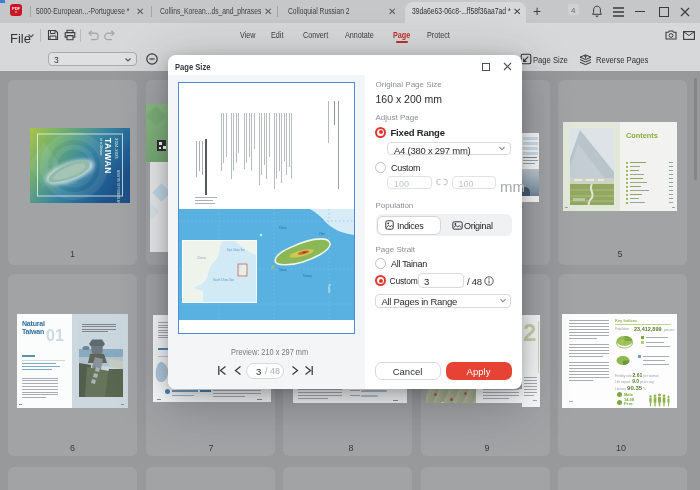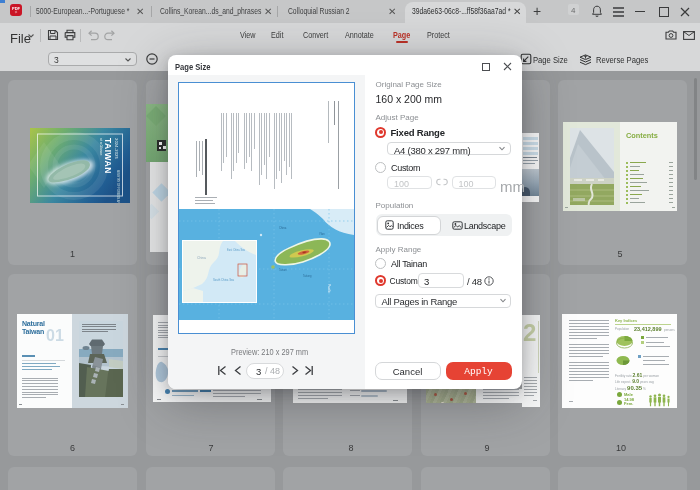--- a/index.html
+++ b/index.html
@@ -567,23 +567,23 @@
     <rect x="0.8" y="0.8" width="7.4" height="8.4" rx="1.5" fill="none" stroke="#33363a" stroke-width="1"></rect>
     <circle cx="3.2" cy="3.4" r="0.9" fill="#2b2d30"></circle>
     <path d="M1.5 7.5 L3.6 5.4 L5 6.8 L6.4 5.6 L7.6 6.8" fill="none" stroke="#2b2d30" stroke-width="0.9"></path>
   </svg>
   <div class="abs" style="left:397px;top:220.5px;font-size:9px;letter-spacing:-0.3px;color:#222427;">Indices</div>
   <svg class="abs" style="left:452px;top:220.5px;" width="11" height="9" viewBox="0 0 11 9">
     <rect x="0.8" y="0.8" width="9.4" height="7.4" rx="1.5" fill="none" stroke="#33363a" stroke-width="1"></rect>
     <circle cx="3.4" cy="3" r="0.9" fill="#2b2d30"></circle>
     <path d="M1.6 6.6 L4 4.4 L5.6 6 L7.2 4.6 L9.4 6.6" fill="none" stroke="#2b2d30" stroke-width="0.9"></path>
   </svg>
-  <div class="abs" style="left:464px;top:220.5px;font-size:9px;letter-spacing:-0.3px;color:#222427;">Landscape</div>
-
-  <div class="abs" style="left:375.5px;top:244.5px;font-size:8px;color:#8c8f93;">Apply Range</div>
+  <div class="abs" style="left:464px;top:220.5px;font-size:9px;letter-spacing:-0.3px;color:#222427;">Original</div>
+
+  <div class="abs" style="left:375.5px;top:244.5px;font-size:8px;color:#8c8f93;">Page Strait</div>
   <div class="abs" style="left:375px;top:258px;width:11px;height:11px;border-radius:50%;background:#fff;border:1px solid #bdbfc1;box-sizing:border-box;"></div>
   <div class="abs" style="left:391px;top:259px;font-size:9px;letter-spacing:-0.3px;color:#222427;">All Tainan</div>
   <div class="abs" style="left:375px;top:275px;width:11px;height:11px;border-radius:50%;background:#df382d;">
       <div class="abs" style="left:2px;top:2px;width:7px;height:7px;border-radius:50%;background:#fff;"></div>
       <div class="abs" style="left:3.5px;top:3.5px;width:4px;height:4px;border-radius:50%;background:#df382d;"></div>
     </div>
   <div class="abs" style="left:389.5px;top:276px;font-size:8.5px;letter-spacing:-0.2px;color:#222427;">Custom</div>
   <div class="abs" style="left:417.5px;top:273px;width:46px;height:15px;background:#fff;border:1px solid #d8dadc;border-radius:4px;box-sizing:border-box;"></div>
   <div class="abs" style="left:424px;top:276px;font-size:9.5px;color:#222427;">3</div>
   <div class="abs" style="left:467px;top:275.5px;font-size:9.5px;letter-spacing:-0.3px;color:#2a2c2f;">/ 48</div>
@@ -595,15 +595,15 @@
 
   <div class="abs" style="left:374.5px;top:293.5px;width:136px;height:14px;background:#fff;border:1px solid #d6d8da;border-radius:4px;box-sizing:border-box;"></div>
   <div class="abs" style="left:381.5px;top:296px;font-size:9.5px;letter-spacing:-0.3px;color:#2b2d30;">All Pages in Range</div>
   <svg class="abs" style="left:499px;top:298px;" width="8" height="6" viewBox="0 0 8 6">
     <path d="M1.5 1.2 L4 3.8 L6.5 1.2" fill="none" stroke="#85878a" stroke-width="1.1"></path>
   </svg>
 
   <div class="abs" style="left:375px;top:362px;width:65.5px;height:18px;background:#fff;border:1px solid #d5d7d9;border-radius:7px;box-sizing:border-box;"></div>
   <div class="abs" style="left:407.5px;top:366px;transform:translateX(-50%);font-size:9.5px;color:#2b2d30;">Cancel</div>
   <div class="abs" style="left:446px;top:362px;width:65.5px;height:18px;background:#e64334;border-radius:7px;"></div>
-  <div class="abs" style="left:478.5px;top:366px;transform:translateX(-50%);font-size:9.5px;color:#fff;font-family:Liberation Mono, monospace;">Apply</div>
+  <div class="abs" style="left:478.5px;top:366px;transform:translateX(-50%);font-size:9.5px;color:#fff;">Apply</div>
 
 </div>
 
 </body></html>

